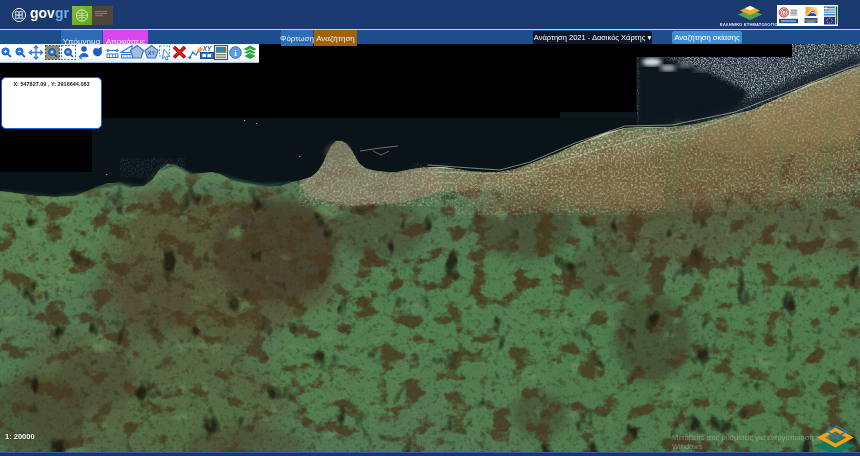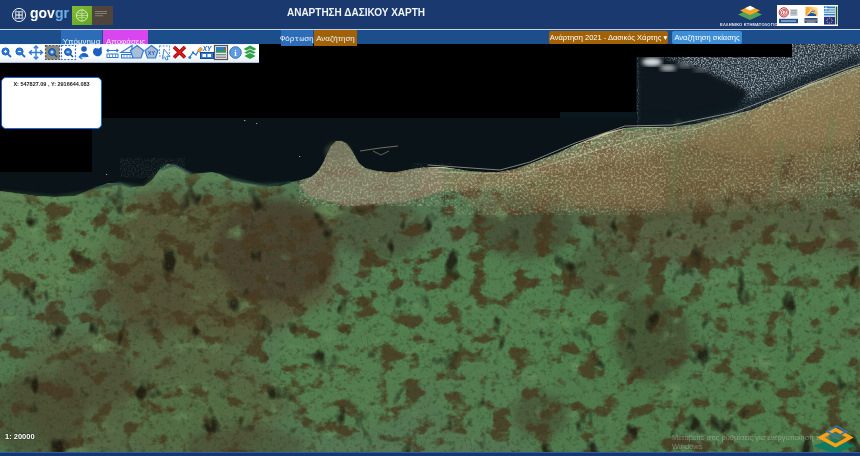--- a/index.html
+++ b/index.html
@@ -250,21 +250,20 @@
     <div class="b">
       <svg width="21" height="19" viewBox="0 0 21 19">
         <g fill="#948d85">
           <rect x="3" y="5" width="12" height=".8"></rect>
           <rect x="3" y="7.2" width="12" height=".8"></rect>
           <rect x="3" y="9.4" width="8" height=".8"></rect>
         </g>
       </svg>
     </div>
   </div>
-  <div id="title">ΑΝΑΡΤΗΣΗ ΔΑΣΙΚΟΥ ΧΑΡΤΗ</div>
 
   <svg id="cadlogo" width="52" height="24" viewBox="0 0 52 24">
     <polygon points="26,5 38,10.5 26,16 14,10.5" fill="#4fa05a"></polygon>
     <polygon points="26,2 36,6.5 26,11 16,6.5" fill="#f5a623"></polygon>
     <polygon points="26,1.8 31,4.2 26,6.6 21,4.2" fill="#fff"></polygon>
   </svg>
   <div id="cadtxt">ΕΛΛΗΝΙΚΟ ΚΤΗΜΑΤΟΛΟΓΙΟ</div>
 
   <div id="logobox">
     <svg width="61" height="21" viewBox="0 0 61 21">
@@ -312,23 +311,23 @@
             <circle cx="50.6" cy="13.9" r=".5"></circle>
         </g>
         <rect x="58.7" y="1.5" width="1.6" height="18" fill="#1e5c2e"></rect>
       </g>
     </svg>
   </div>
 
   <div id="mbar"></div>
   <div class="tab" style="left:61px;width:41px;">Υπόμνημα</div>
   <div class="tab" style="left:103px;width:45px;background:#d946ef;">Αποφάσεις</div>
-  <div class="tab" style="left:281px;width:32px;height:16px;font-family:Liberation Mono, monospace;">Φόρτωση</div>
+  <div class="tab" style="left:281px;width:32px;height:16px;">Φόρτωση</div>
   <div class="tab" style="left:314px;width:43px;height:16px;background:#a16207;">Αναζήτηση</div>
-  <div class="btn" style="left:549px;width:119px;background:#a16207;">Ανάρτηση 2021 - Δασικός Χάρτης ▾</div>
+  <div class="btn" style="left:533px;width:119px;background:#0f172a;">Ανάρτηση 2021 - Δασικός Χάρτης ▾</div>
   <div class="btn" style="left:672px;width:70px;background:#3e8ed7;">Αναζήτηση σκίασης</div>
 
   <div id="tbar"></div>
   <svg id="ticons" width="259" height="17" viewBox="0 0 259 17" style="position:absolute;left:0;top:44px">
     <g stroke="#1b62c8" fill="none" stroke-width="1.5">
 
       <circle cx="5.5" cy="7.5" r="3.6" fill="#2e79d8" stroke="#1b62c8" stroke-width="1"></circle>
       <path d="M8.3,10.3 L11,13" stroke-width="1.8"></path>
       <path d="M4,7.5 h3 M5.5,6 v3" stroke="#fff" stroke-width="1.1"></path>
 

